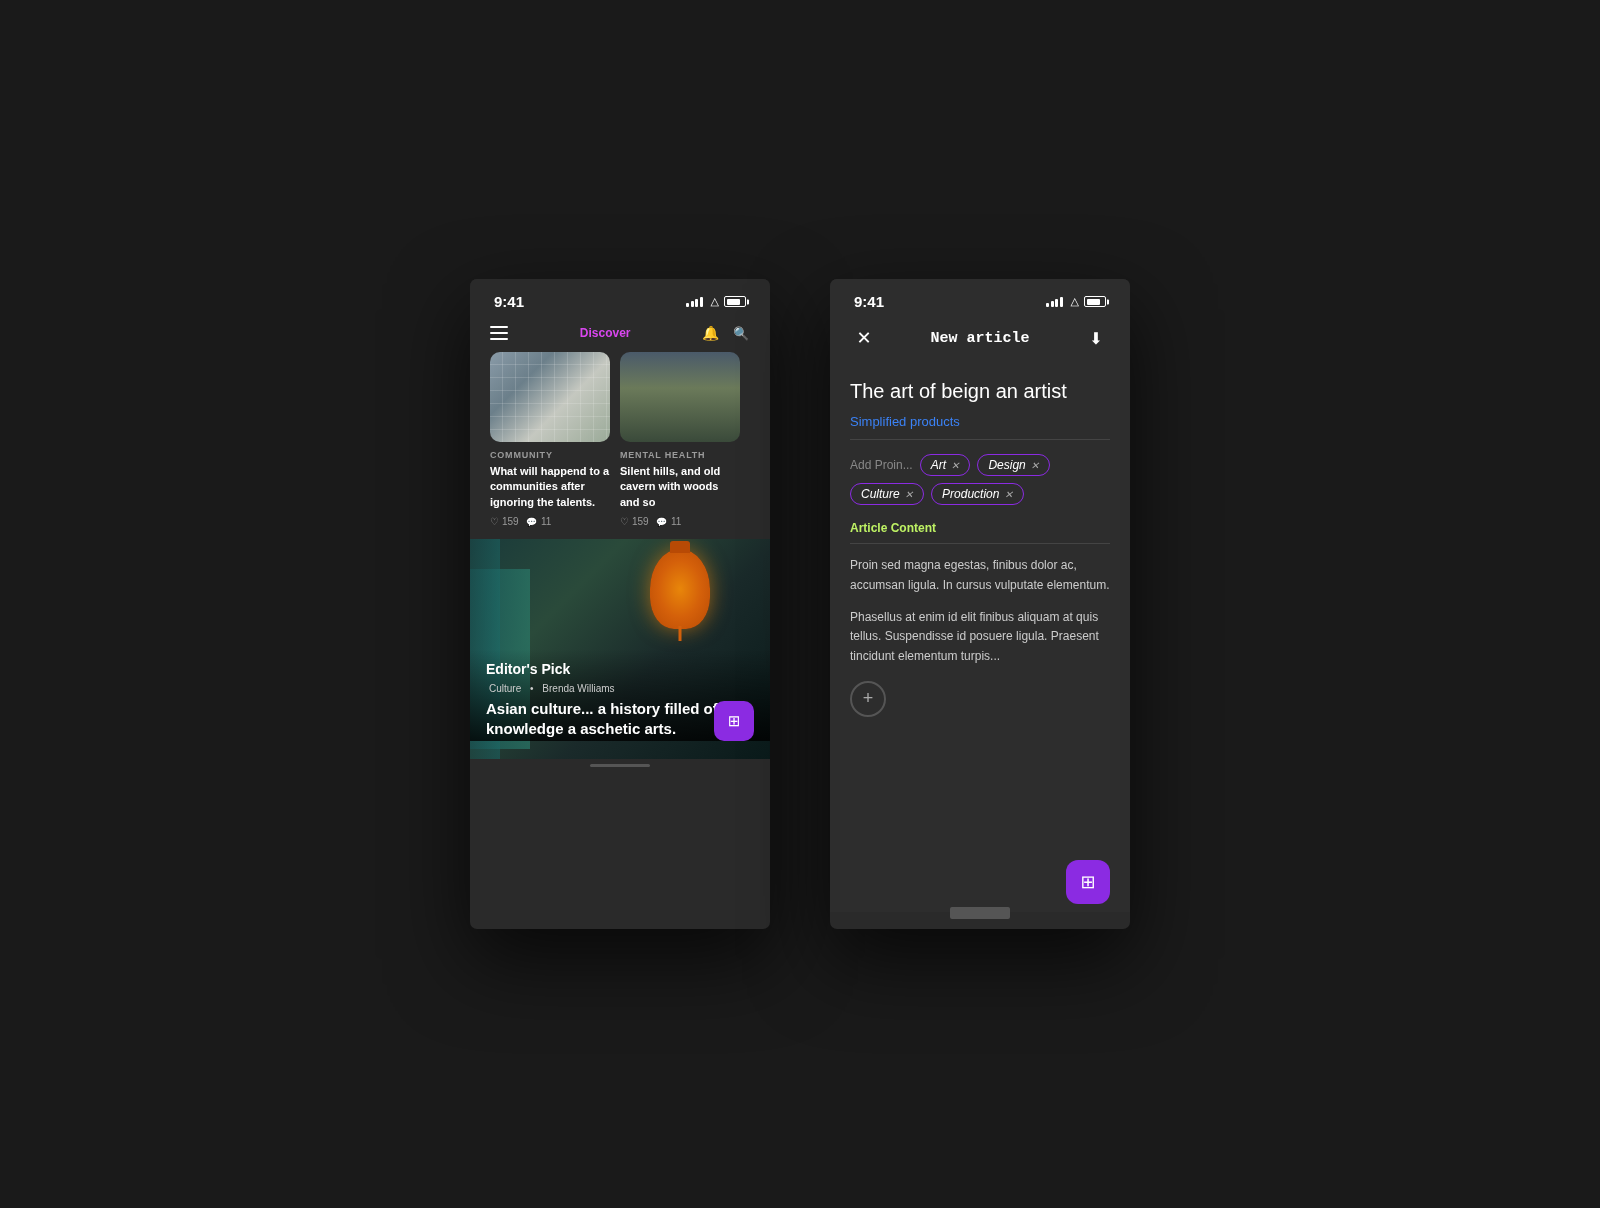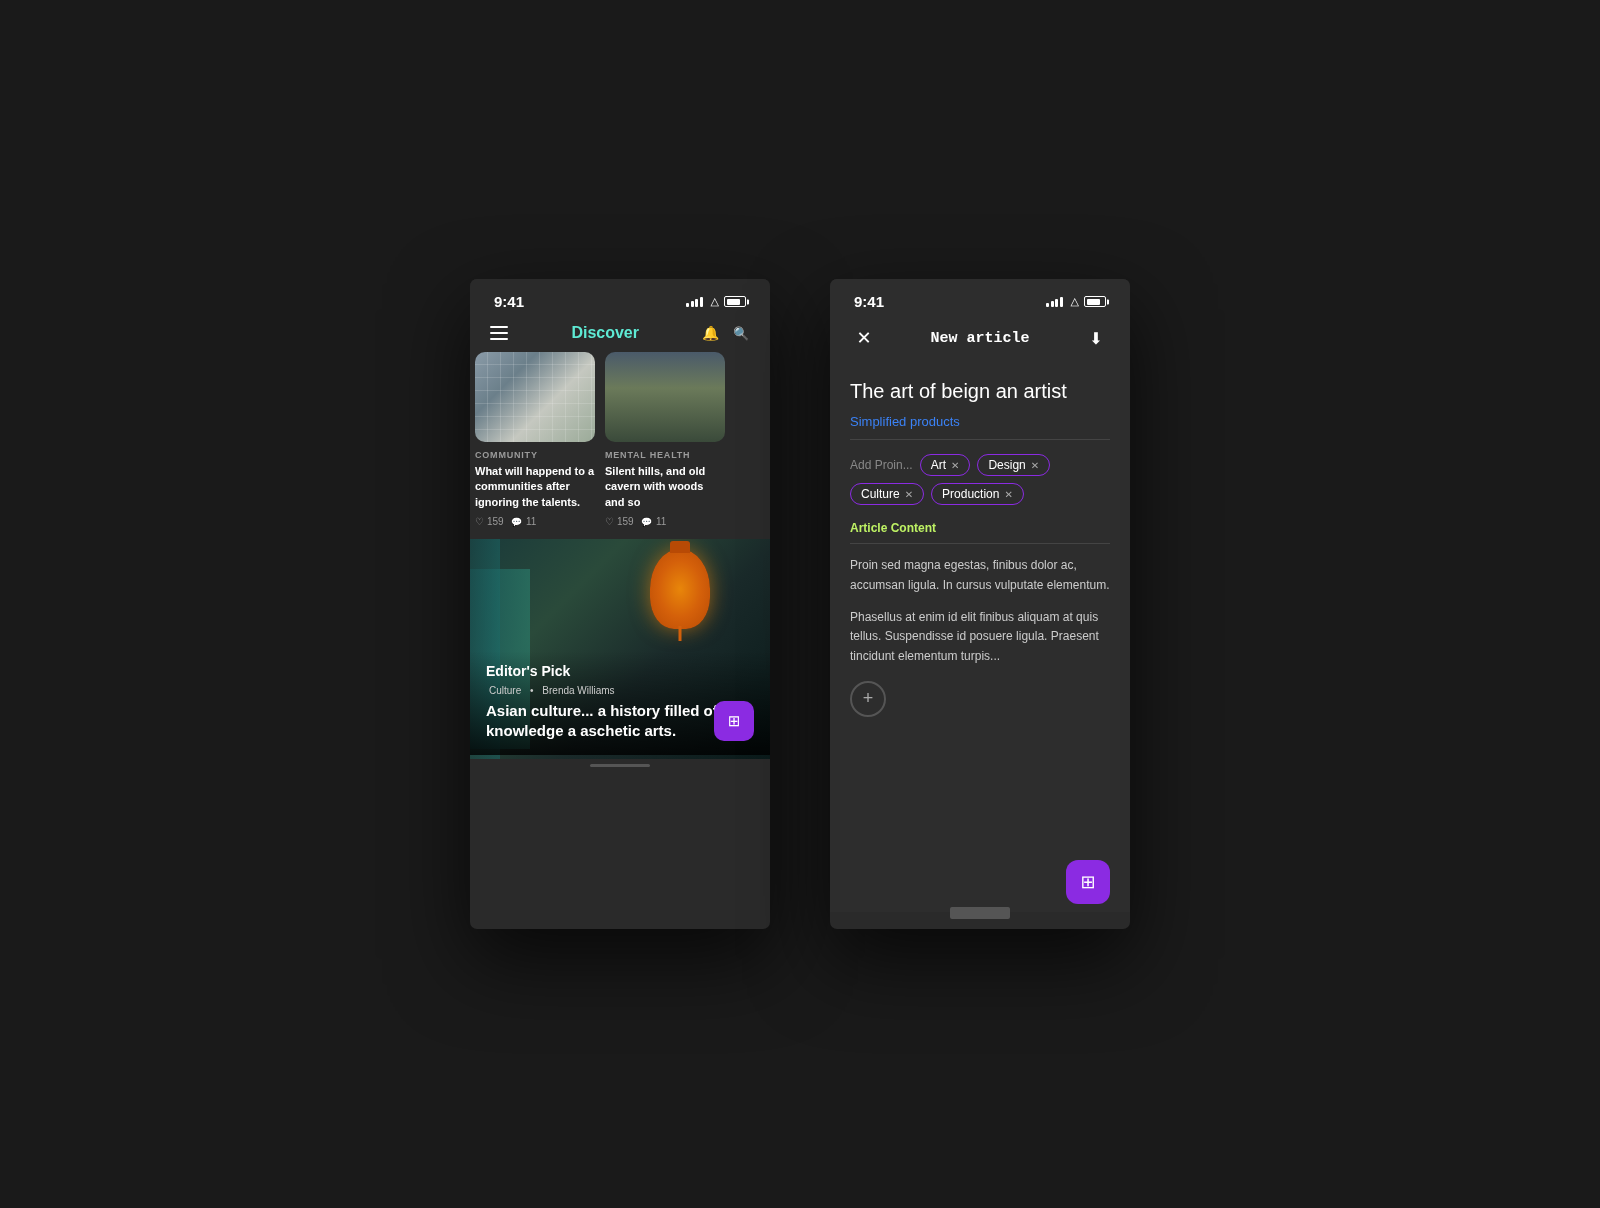--- a/index.html
+++ b/index.html
@@ -109,23 +109,23 @@
     }
     .hamburger-icon span {
       display: block;
       width: 18px;
       height: 2px;
       background: #fff;
       border-radius: 1px;
     }
 
     .nav-title {
-      font-size: 16px;
+      font-size: 12px;
       font-weight: 600;
-      color: #5eead4;
+      color: #d946ef;
     }
 
     .nav-actions {
       display: flex;
       gap: 14px;
       align-items: center;
     }
 
     .bell-icon, .search-icon-nav {
       color: #fff;
@@ -162,21 +162,21 @@
       font-weight: 600;
       cursor: pointer;
       display: flex;
       align-items: center;
       gap: 3px;
     }
 
     .cards-row {
       display: flex;
       gap: 10px;
-      padding: 0 5px;
+      padding: 0 20px;
       overflow: hidden;
     }
 
     .card {
       width: 120px;
       flex-shrink: 0;
     }
 
     .card-image {
       width: 120px;
@@ -302,24 +302,24 @@
       bottom: -12px;
       left: 50%;
       transform: translateX(-50%);
       width: 3px;
       height: 15px;
       background: #d4600a;
     }
 
     .editors-pick-overlay {
       position: absolute;
-      bottom: 4px;
+      bottom: 18px;
       left: 0;
       right: 0;
-      padding: 12px 16px 14px;
+      padding: 12px 16px 2px;
       background: linear-gradient(0deg, rgba(0,0,0,0.8) 0%, transparent 100%);
     }
 
     .editors-label {
       font-size: 14px;
       font-weight: 700;
       color: #fff;
       margin-bottom: 6px;
     }
 
@@ -464,20 +464,21 @@
     }
 
     .tag-chip {
       border: 1.5px solid #8b2be2;
       border-radius: 20px;
       padding: 3px 10px;
       display: flex;
       align-items: center;
       gap: 5px;
       cursor: pointer;
+      font-style: italic;
     }
 
     .tag-label {
       font-size: 12px;
       color: #fff;
       font-weight: 500;
     }
 
     .tag-close {
       color: #aaa;

